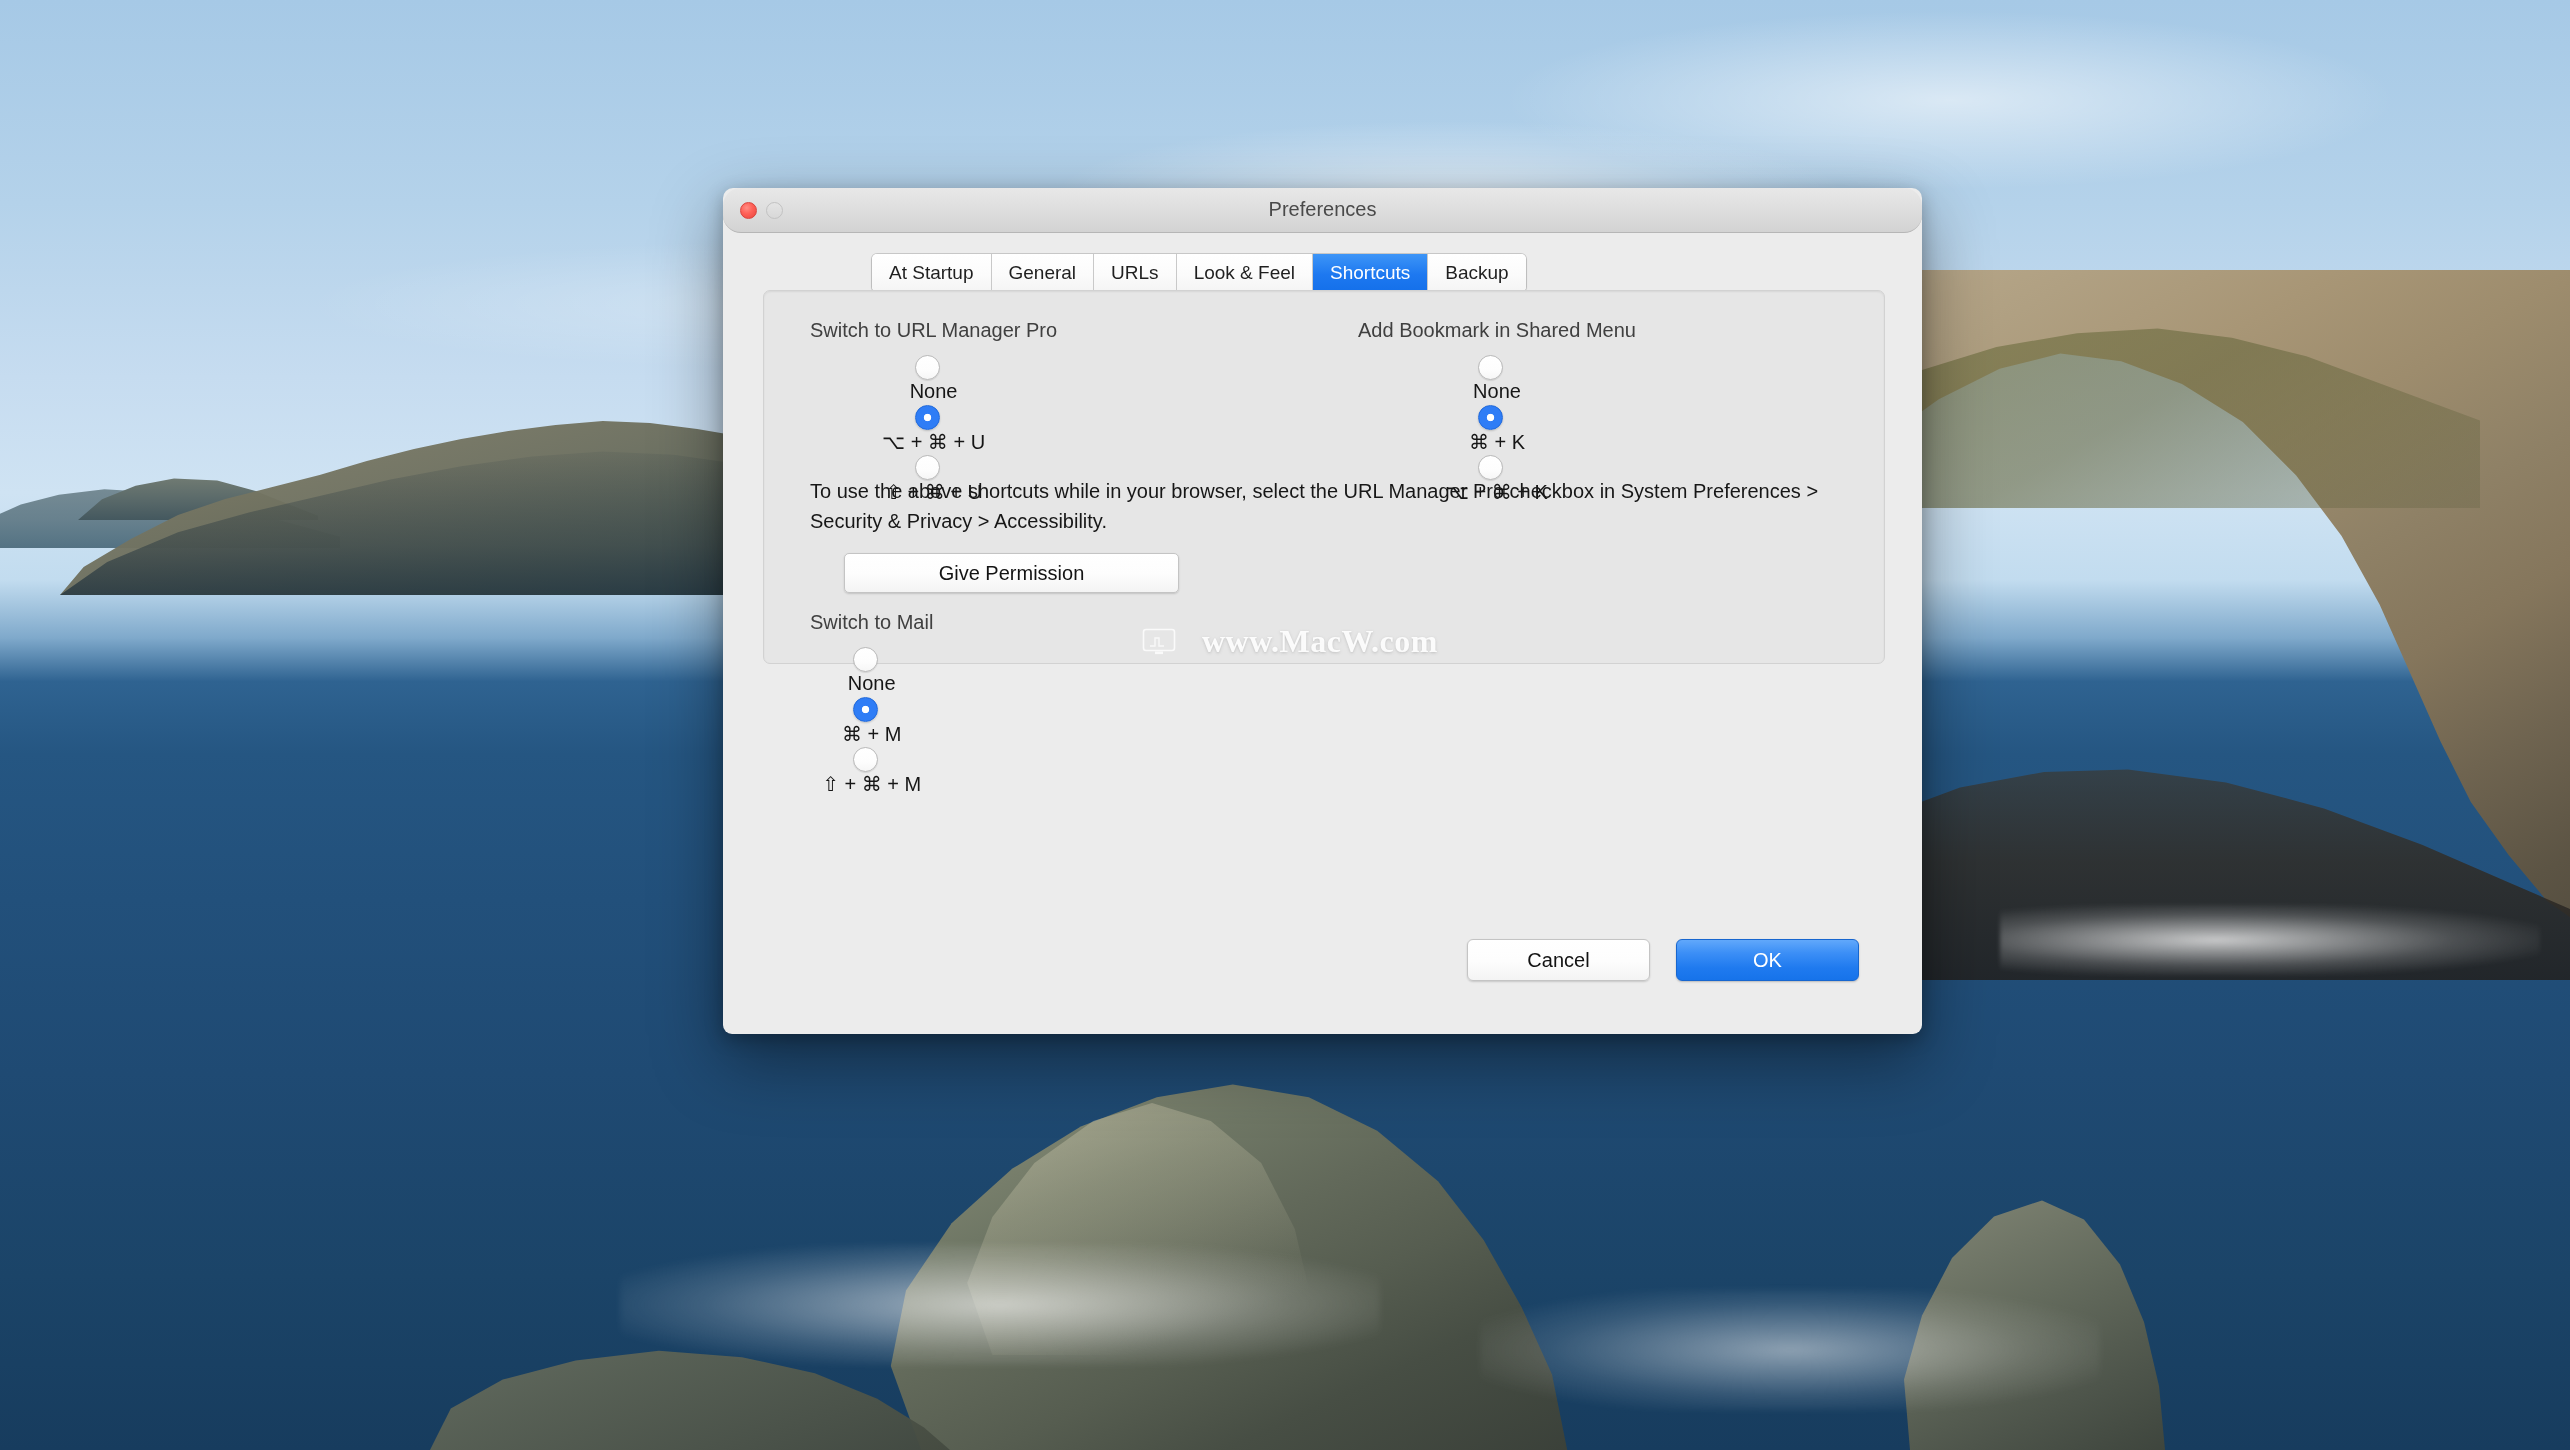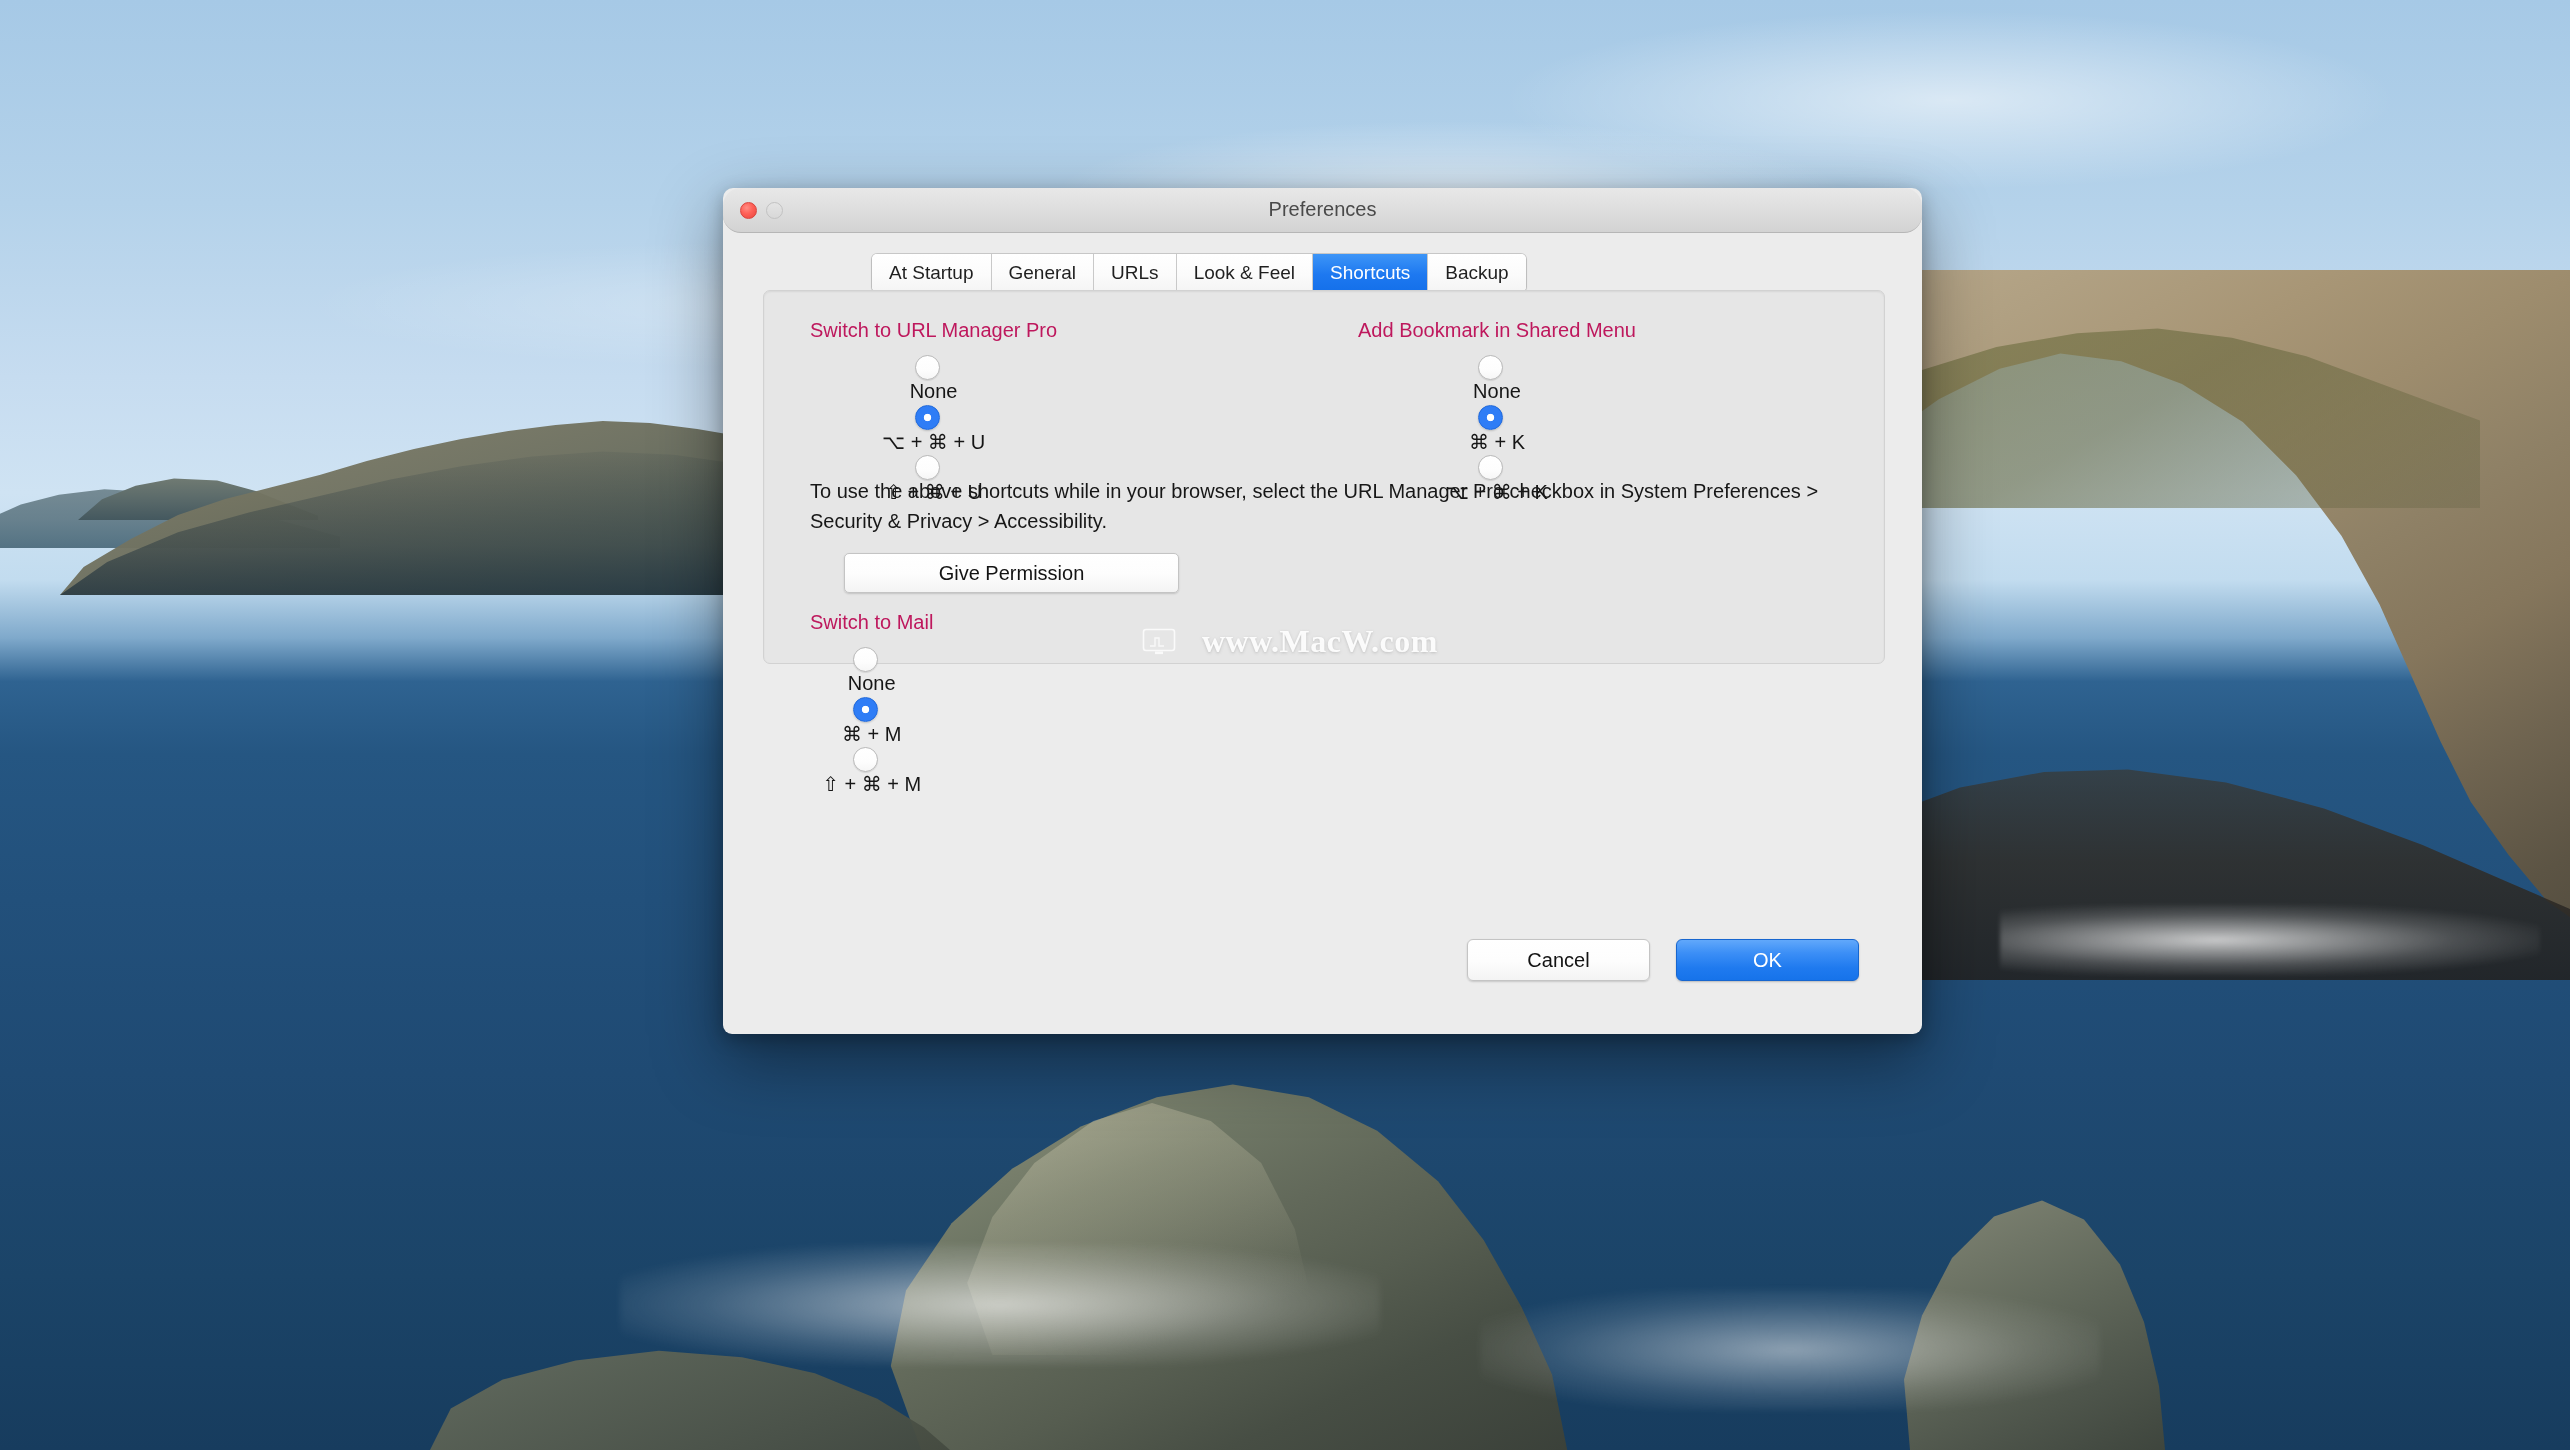--- a/index.html
+++ b/index.html
@@ -267,21 +267,21 @@
     border: 1px solid #d2d2d2;
     border-radius: 7px;
     box-shadow: inset 0 1px 2px rgba(0,0,0,.07);
   }
 
   .col-left  { position: absolute; left: 46px;  top: 28px; }
   .col-right { position: absolute; left: 594px; top: 28px; }
 
   .group-label {
     font-size: 20px;
-    color: #be185d;
+    color: #404040;
     margin-bottom: 13px;
     white-space: nowrap;
   }
   .radio-row {
     display: flex;
     align-items: center;
     height: 50px;
     white-space: nowrap;
     cursor: default;
     flex-direction: column;

